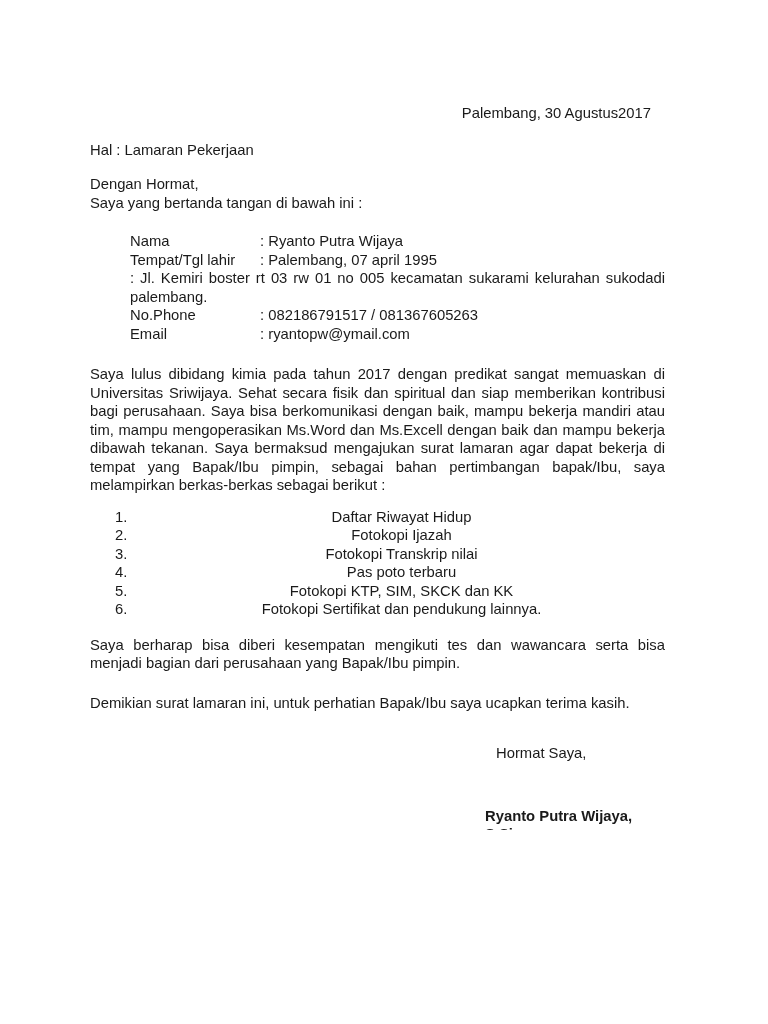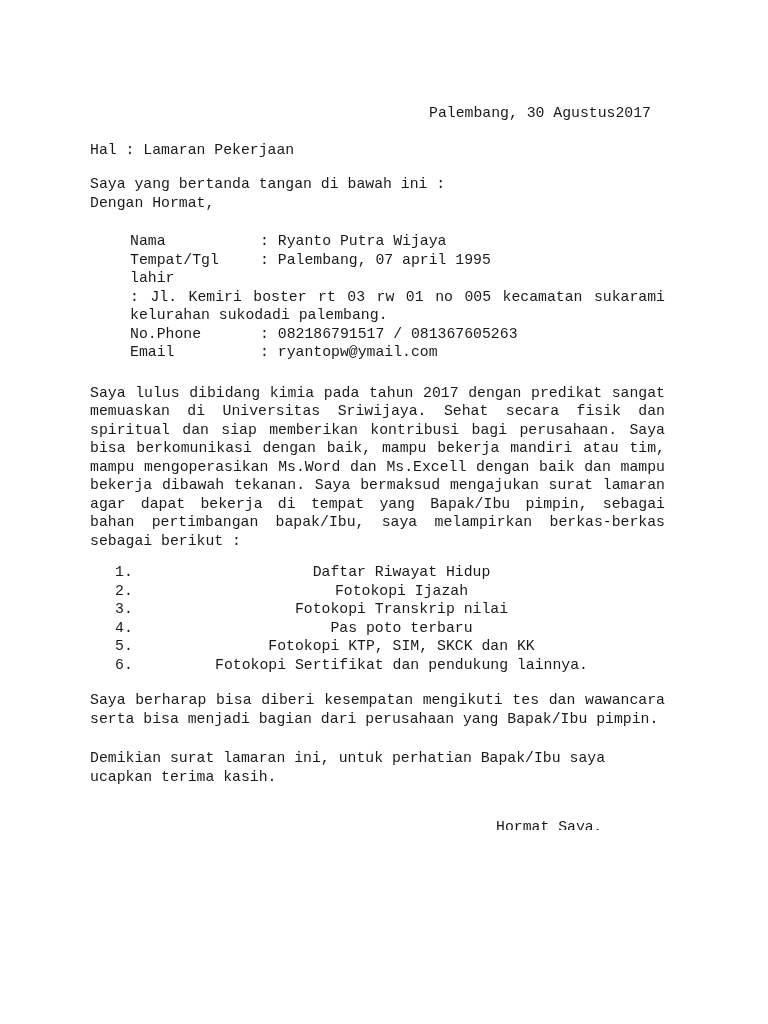--- a/index.html
+++ b/index.html
@@ -7,21 +7,21 @@
     padding: 0;
     background: #ffffff;
   }
   .page {
     position: relative;
     width: 768px;
     height: 830px;
     background: #ffffff;
     box-sizing: border-box;
     padding: 104px 103px 0 90px;
-    font-family: Liberation Mono, monospace;
+    font-family: Liberation Sans, sans-serif;
     font-size: 14.8px;
     line-height: 18.5px;
     color: #1a1a1a;
     overflow: hidden;
   }
   .date-line {
     text-align: right;
     padding-right: 14px;
   }
   .subject-line {
@@ -86,22 +86,22 @@
 <body>
 
 <div class="page">
 
   <div class="date-line">Palembang, 30 Agustus2017</div>
 
   <div class="subject-line">Hal : Lamaran Pekerjaan</div>
 
 
   <div class="salutation-block">
+    <div>Dengan Hormat,</div>
     <div>Saya yang bertanda tangan di bawah ini :</div>
-    <div>Dengan Hormat,</div>
   </div>
 
   <div class="details-table">
     <div class="detail-row">
       <div class="detail-label">Nama</div>
       <div class="detail-value">: Ryanto Putra Wijaya</div>
     </div>
     <div class="detail-row">
       <div class="detail-label">Tempat/Tgl lahir</div>
       <div class="detail-value">: Palembang, 07 april 1995</div>

